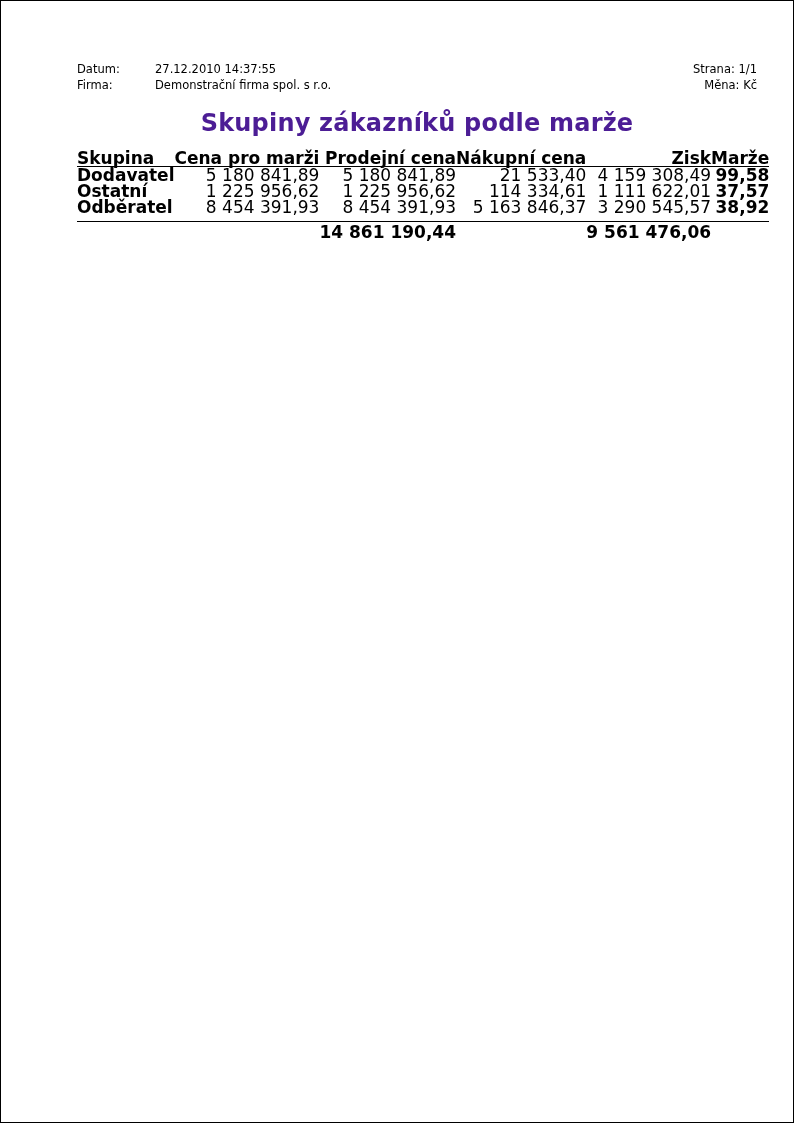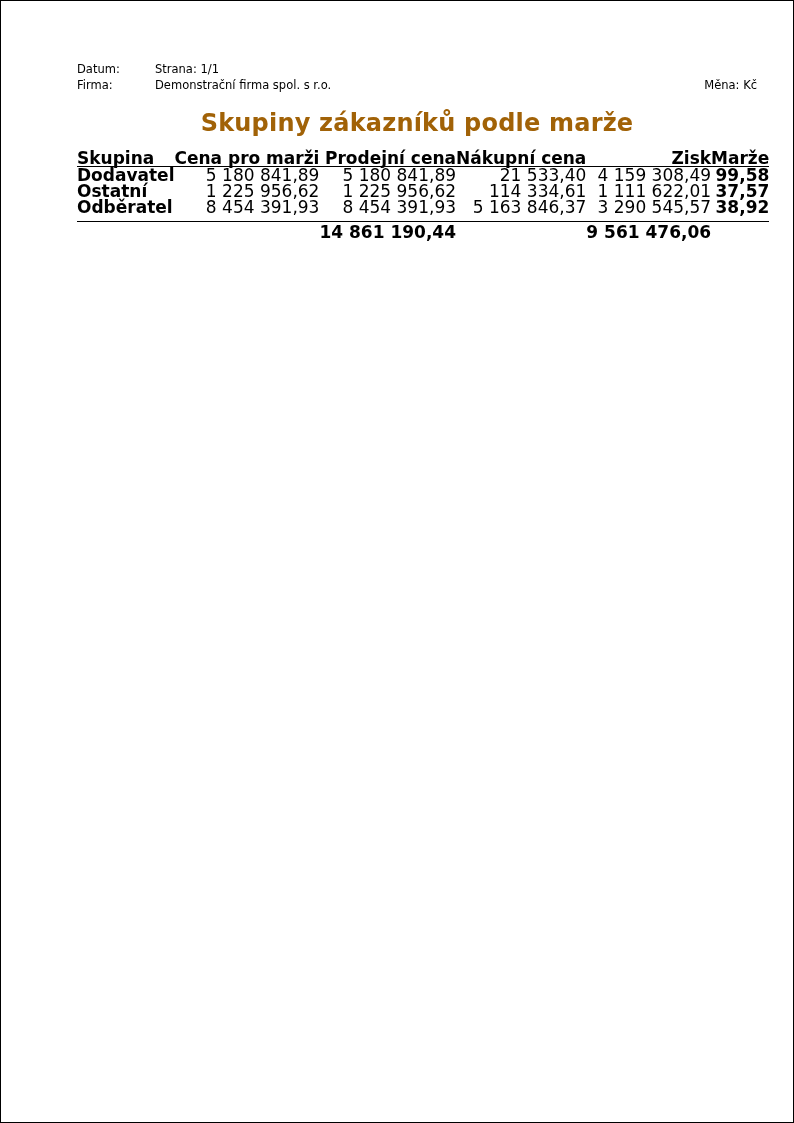--- a/index.html
+++ b/index.html
@@ -52,21 +52,21 @@
     white-space: nowrap;
   }
   
   .title {
     text-align: center;
     font-size: 24px;
     font-weight: bold;
     letter-spacing: 0.2px;
     margin-top: 16px;
     margin-bottom: 14px;
-    color: #a16207;
+    color: #4c1d95;
   }
   
   table.report {
     border-collapse: collapse;
     width: 680px;
     font-size: 17px;
     color: #000;
   }
   table.report th,
   table.report td {
@@ -119,20 +119,21 @@
 </style>
 </head>
 <body>
 
 <div class="page">
   <div class="content">
 
     <div class="meta">
       <div class="meta-row">
         <span class="meta-label">Datum:</span>
+        <span class="meta-value">27.12.2010 14:37:55</span>
         <span class="meta-right">Strana: 1/1</span>
       </div>
       <div class="meta-row">
         <span class="meta-label">Firma:</span>
         <span class="meta-value">Demonstrační firma spol. s r.o.</span>
         <span class="meta-right">Měna: Kč</span>
       </div>
     </div>
 
     <div class="title">Skupiny zákazníků podle marže</div>

